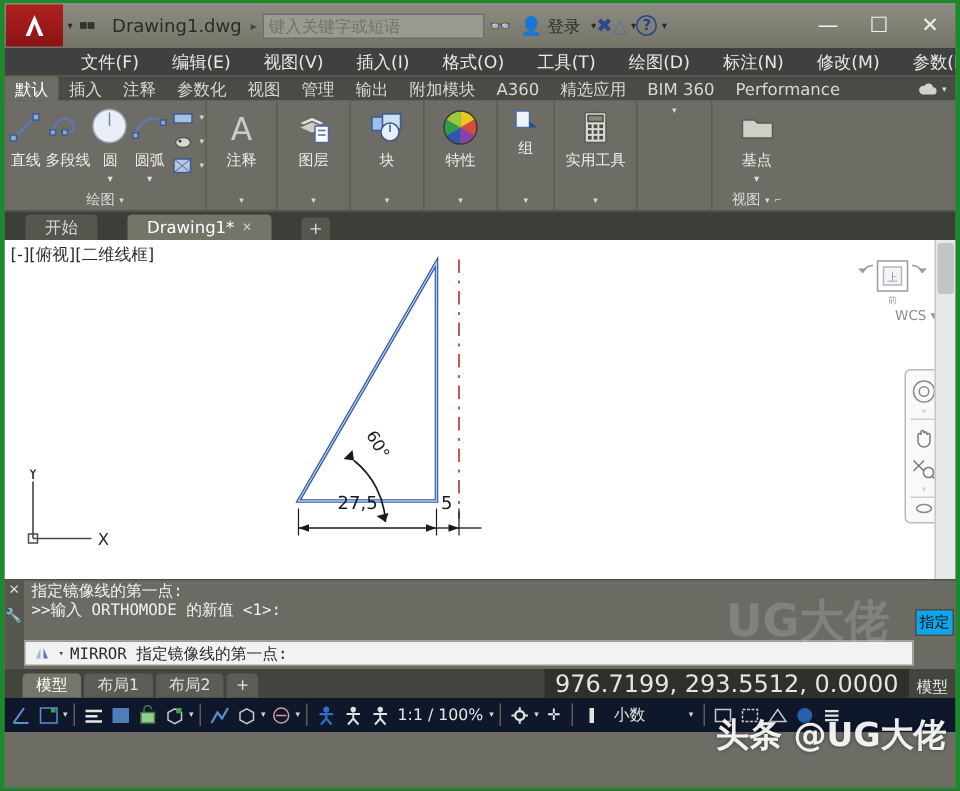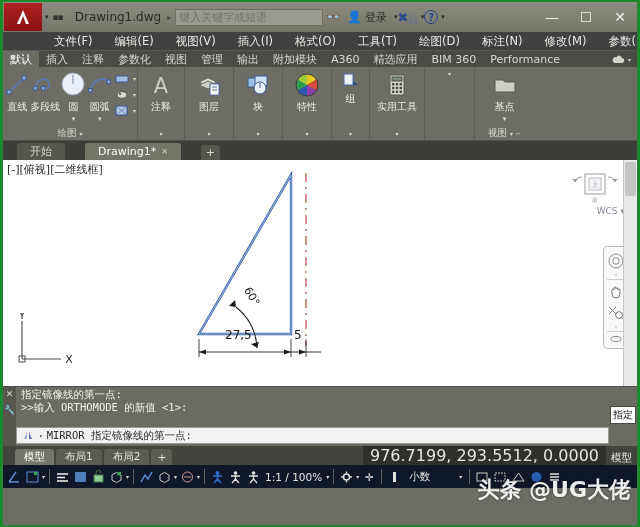--- a/index.html
+++ b/index.html
@@ -186,21 +186,21 @@
   .cmd-hist div { white-space: nowrap; }
   .cmd-input {
     position:absolute; left: 13px; right: 28px; bottom: 2px; height: 17px;
     background: #f2f2f2; border: 1px solid #9a9a93;
     display: flex; align-items: center; gap: 4px; padding-left: 4px;
     font-family: "DejaVu Sans Mono","Liberation Mono",monospace;
     font-size: 10.5px; color: #2a2a2a;
   }
   .cmd-float {
     position:absolute; right: 1px; bottom: 22px;
-    background: #ffffff; border: 1px solid #4a4a45;
+    background: #0ea5e9; border: 1px solid #4a4a45;
     font-size: 10px; color: #111; padding: 1px 2px;
   }
 
   
   .statusrow1 {
     height: 19px; background: #44443f; display:flex; align-items:flex-end;
     font-size: 10.5px; position: relative;
   }
   .ltab {
     height: 16px; padding: 0 9px; color: #e2e2dc; display:flex;align-items:center;
@@ -659,20 +659,21 @@
     <div class="cmd-float">指定</div>
   </div>
 
   <div class="statusrow1">
     <div class="ltab active first">模型</div>
     <div class="ltab">布局1</div>
     <div class="ltab">布局2</div>
     <div class="ltab" style="padding:0 6px">+</div>
     <div class="coordbox">976.7199, 293.5512, 0.0000</div>
     <div class="model-lbl">模型</div>
+    <div class="wm-big">UG大佬</div>
   </div>
 
   <div class="statusrow2">
     <span class="sb-ic">
       <svg width="15" height="14" viewBox="0 0 15 14">
           <path d="M2 12 L9 2 M2 12 L12 12" stroke="#5b8fd4" stroke-width="1.4" fill="none"></path>
         </svg>
     </span>
     <span class="sb-ic">
       <svg width="15" height="14" viewBox="0 0 15 14">

